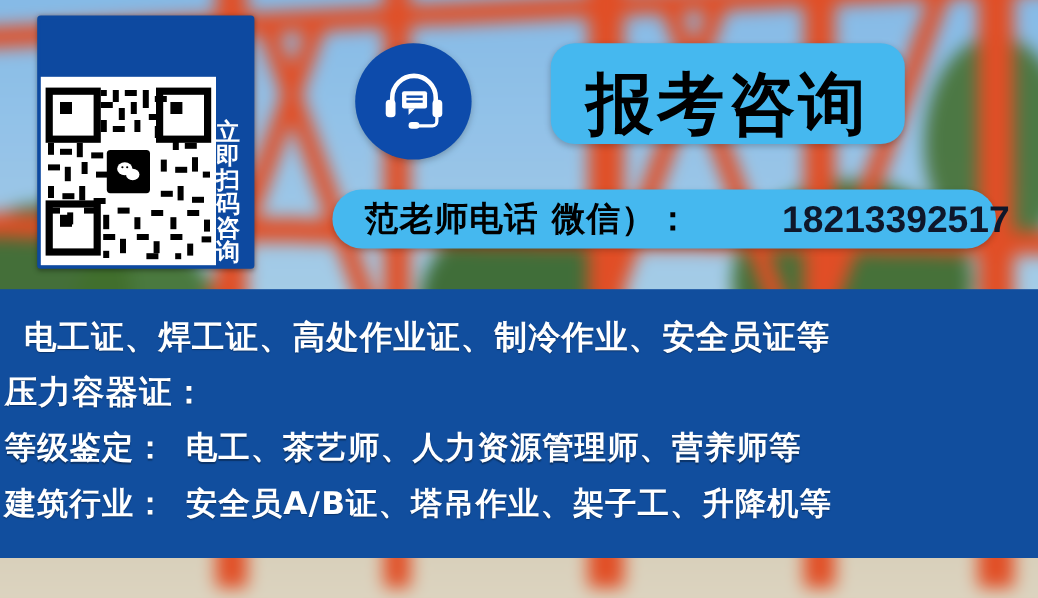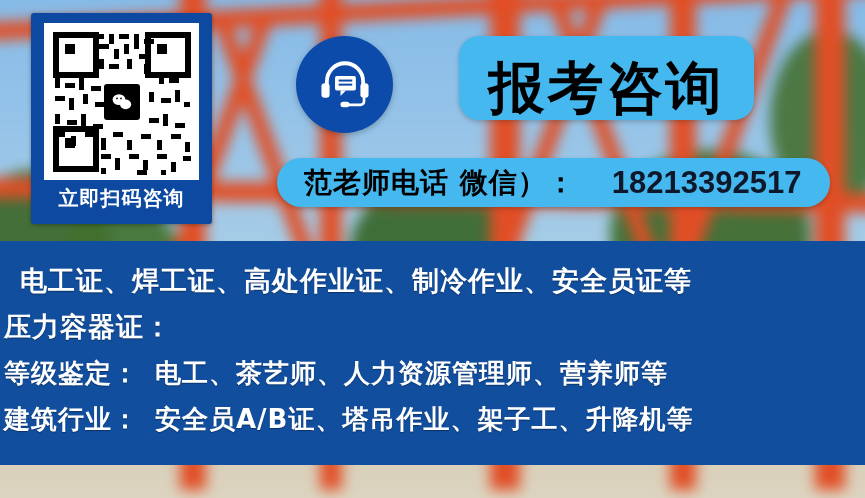--- a/index.html
+++ b/index.html
@@ -25,21 +25,21 @@
   .beam{position:absolute;background:#e0491f;border-radius:2px;}
   .beam.d1{transform:rotate(20deg);} .beam.d2{transform:rotate(-20deg);}
   .blurlayer{position:absolute;inset:-30px;filter:blur(7px);}
   .photo-dim{position:absolute;inset:0;background:rgba(255,255,255,0.03);}
 
   
   .qr-card{
     position:absolute;left:31px;top:13px;width:175px;height:205px;
     background:#0d49a0;border:3px solid #0d49a0;border-radius:3px;
     box-shadow:0 1px 4px rgba(0,0,0,.35);
-    display:flex;flex-direction:column;align-items:center;
+    display:flex;flex-direction:row;align-items:flex-end;
   }
   .qr-white{
     width:155px;height:157px;background:#fff;margin-top:7px;
     display:flex;align-items:center;justify-content:center;position:relative;
   }
   .qr-img{width:146px;height:148px;position:relative;}
   .qr-cell{position:absolute;background:#000;}
   .qr-finder{position:absolute;width:34px;height:34px;border:6px solid #000;background:#fff;}
   .qr-finder i{position:absolute;left:6px;top:6px;width:10px;height:10px;background:#000;display:block;}
   .qr-logo{
@@ -74,20 +74,21 @@
     font-family:"DejaVu Sans","Liberation Sans",sans-serif;
     margin-top:19px;
   }
 
   
   .phone-pill{
     position:absolute;left:277px;top:158px;width:553px;height:49px;
     background:#45b8ef;border-radius:25px;
     display:flex;align-items:center;
     box-shadow:0 2px 5px rgba(0,0,0,.22);
+    gap:40px;
   }
   .phone-label{
     color:#000;font-size:28px;font-weight:bold;margin-left:27px;letter-spacing:1px;
     font-family:"DejaVu Sans","Liberation Sans",sans-serif;white-space:nowrap;
   }
   .phone-number{
     color:#0f172a;font-size:31px;font-weight:bold;margin-left:36px;letter-spacing:0px;
     font-family:"Liberation Sans",sans-serif;white-space:nowrap;
   }
 

